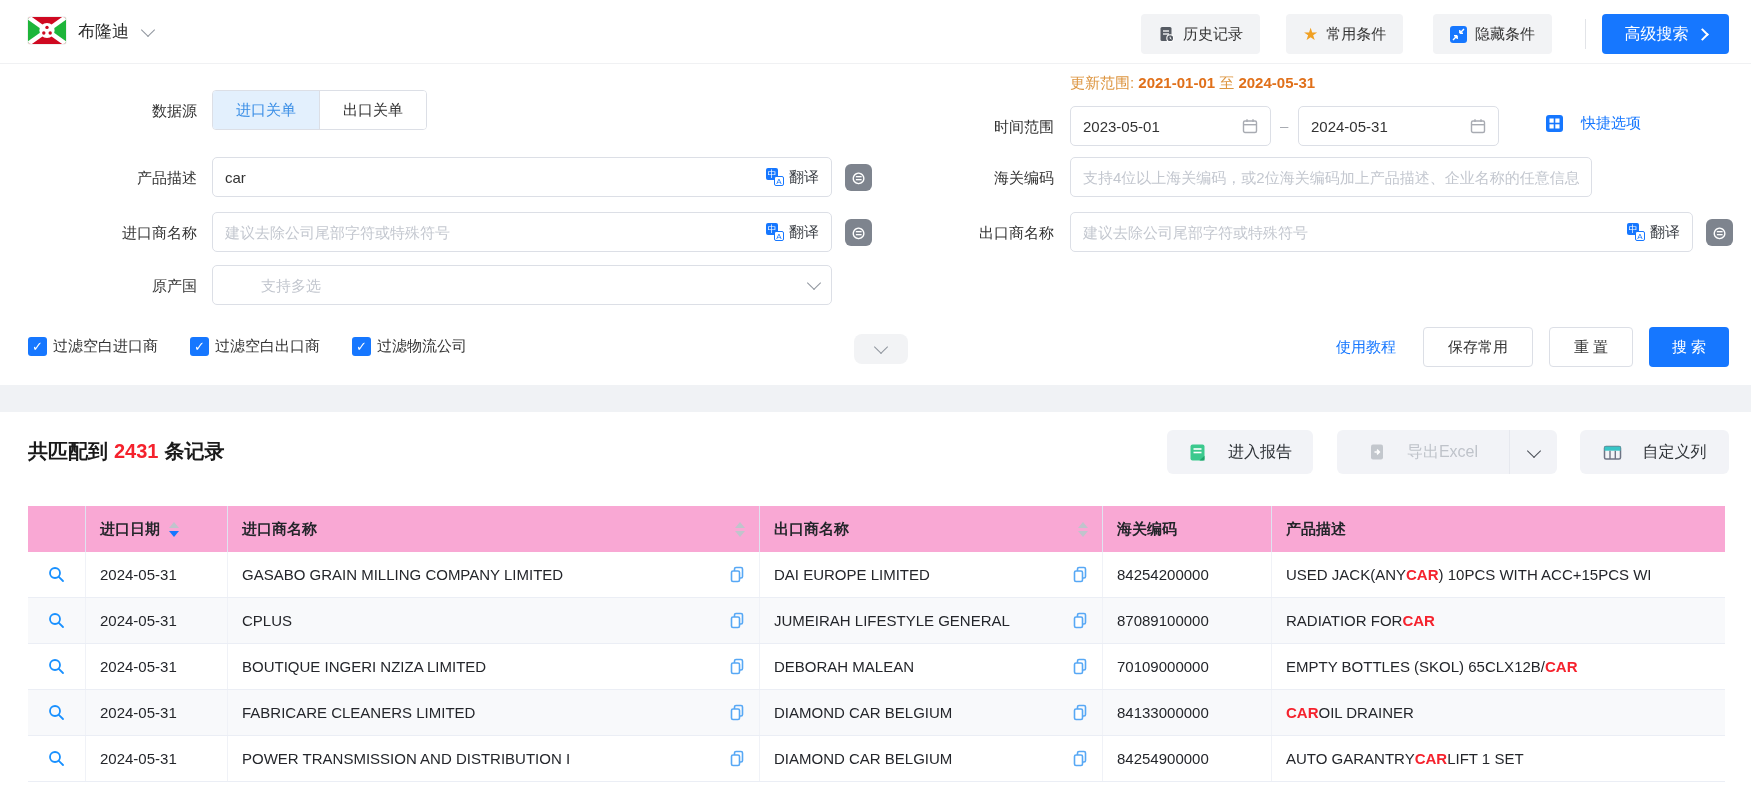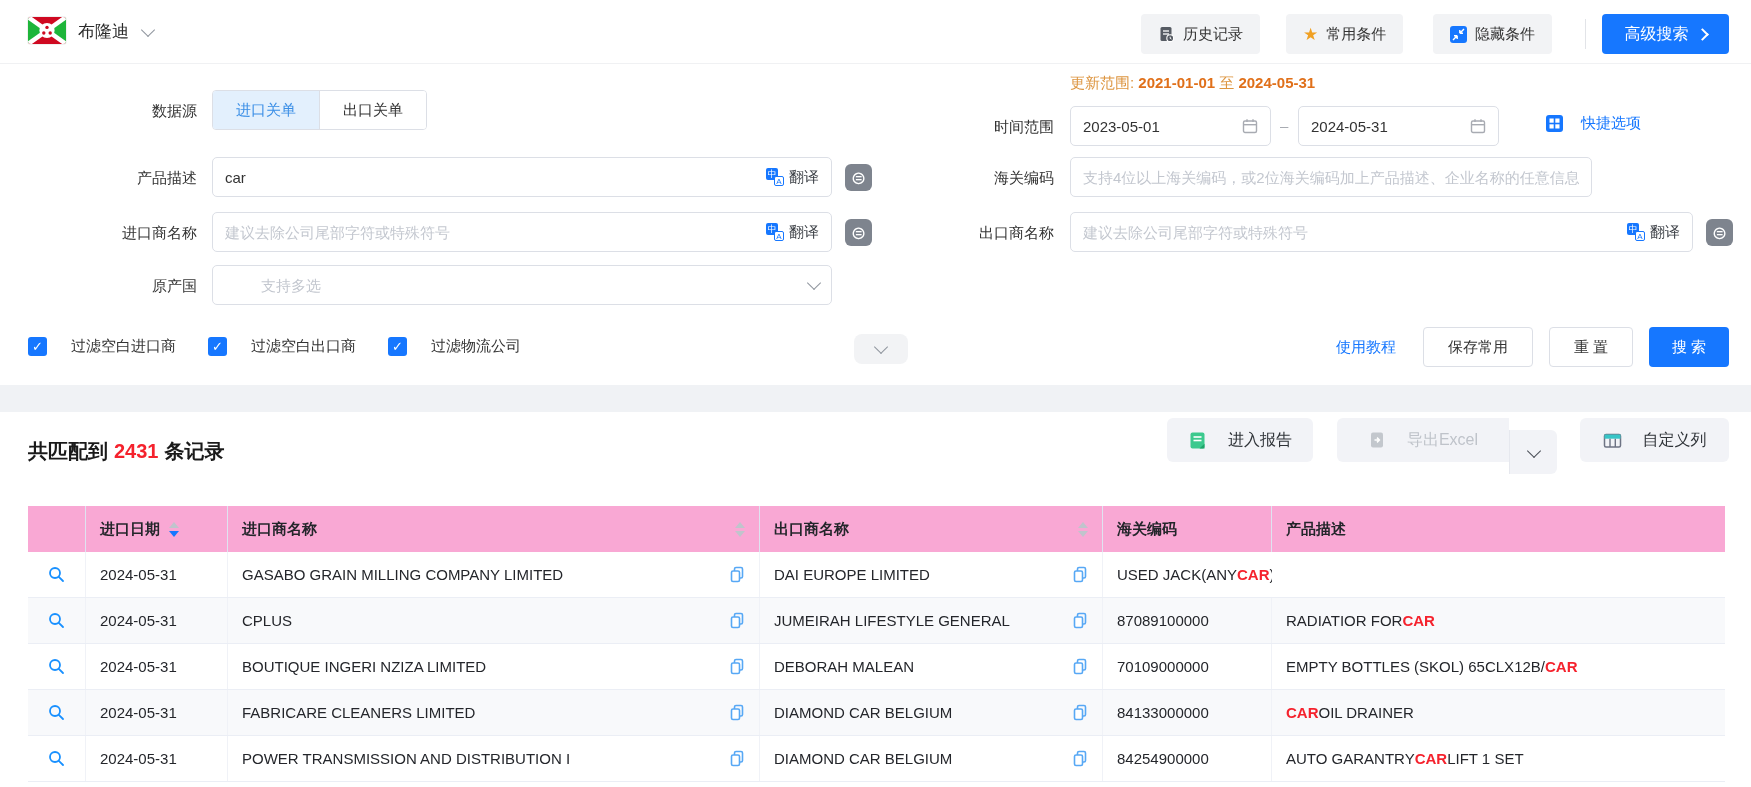--- a/index.html
+++ b/index.html
@@ -38,36 +38,36 @@
   .tr-zh{position:absolute;left:0;top:0;width:12px;height:12px;background:#1677ff;border-radius:2px;color:#fff;font-size:9px;line-height:12px;text-align:center;}
   .tr-en{position:absolute;right:0;bottom:0;width:10px;height:10px;background:#fff;border:1px solid #1677ff;border-radius:2px;color:#1677ff;font-size:8px;line-height:9px;text-align:center;box-sizing:border-box;}
   .tr-text{color:#3b3f45;font-size:15px;}
   .gray-icon{position:absolute;width:27px;height:27px;background:#7e848e;border-radius:6px;color:#fff;display:flex;align-items:center;justify-content:center;cursor:pointer;}
   .gray-icon::before{content:"⊜";font-size:18px;line-height:1;font-family:"DejaVu Sans",sans-serif;}
   .date-sep{position:absolute;left:1280px;top:117px;color:#a8abb2;}
   .quick-opt{position:absolute;left:1546px;top:114px;display:flex;align-items:center;gap:18px;color:#1677ff;cursor:pointer;font-size:15px;}
 
   
   .filter-row{position:absolute;left:28px;top:337px;display:flex;gap:32px;}
-  .cb{display:flex;align-items:center;gap:24px;cursor:pointer;}
+  .cb{display:flex;align-items:center;gap:6px;cursor:pointer;}
   .cbbox{width:19px;height:19px;border-radius:3px;background:#1677ff;position:relative;flex:none;}
   .cbbox::after{content:"✓";position:absolute;left:0;top:0;width:100%;height:100%;color:#fff;font-size:13px;line-height:19px;text-align:center;font-weight:700;}
   .collapse-pill{position:absolute;left:854px;top:334px;width:54px;height:30px;background:#f2f3f5;border-radius:8px;display:flex;align-items:center;justify-content:center;cursor:pointer;}
   .collapse-pill .chev{margin-top:-4px;}
 
   .link-tutorial{position:absolute;left:1336px;top:338px;color:#1677ff;cursor:pointer;}
   .btn-plain{position:absolute;top:327px;height:40px;background:#fff;border:1px solid #dcdfe6;border-radius:4px;display:flex;align-items:center;justify-content:center;font-size:15px;color:#333;cursor:pointer;box-sizing:border-box;}
   .btn-search{position:absolute;left:1649px;top:327px;width:80px;height:40px;background:#1677ff;color:#fff;border-radius:4px;display:flex;align-items:center;justify-content:center;font-size:15px;cursor:pointer;}
 
   .gray-band{position:absolute;left:0;top:385px;width:1751px;height:27px;background:#f0f2f5;}
 
   
   .summary{position:absolute;left:28px;top:438px;font-size:20px;font-weight:700;color:#1a1a1a;}
   .summary .cnt{color:#f5222d;padding:0 6px;}
-  .rs-btn{position:absolute;top:418px;height:44px;background:#f2f3f7;border-radius:6px;display:flex;align-items:center;justify-content:center;gap:21px;font-size:16px;color:#2f3338;cursor:pointer;box-sizing:border-box;}
+  .rs-btn{position:absolute;top:430px;height:44px;background:#f2f3f7;border-radius:6px;display:flex;align-items:center;justify-content:center;gap:21px;font-size:16px;color:#2f3338;cursor:pointer;box-sizing:border-box;}
   .rs-btn.disabled{color:#bfc3ca;cursor:default;}
   .export-chev{position:absolute;left:1509px;top:430px;width:47px;height:44px;background:#f2f3f7;border-radius:0 6px 6px 0;border-left:1px solid #e6e8ee;display:flex;align-items:center;justify-content:center;cursor:pointer;}
   .export-chev .chev{border-color:#4a4f57;margin-top:-3px;}
 
   
   .table{position:absolute;left:28px;top:506px;width:1697px;}
   .thead,.trow{display:grid;grid-template-columns:58px 142px 532px 343px 169px 1fr;}
   .thead{height:46px;background:#f9a8d4;}
   .th{display:flex;align-items:center;padding:0 14px;font-weight:700;color:#24262b;font-size:15px;border-right:1px solid #dfe3f0;box-sizing:border-box;gap:9px;}
   .th:last-child{border-right:none;}
@@ -345,20 +345,23 @@
         </svg>
       </div>
       <div class="td spread">
         <span class="cell-text">DAI EUROPE LIMITED</span>
         <svg width="16" height="17" viewBox="0 0 16 17">
           <rect x="5.5" y="1.5" width="8" height="10.5" rx="1.5" fill="none" stroke="#57a8f5" stroke-width="1.6"></rect>
           <rect x="2.5" y="5" width="8" height="10.5" rx="1.5" fill="#fff" stroke="#57a8f5" stroke-width="1.6"></rect>
         </svg>
       </div>
       <div class="td">
+            <span>84254200000</span>
+          </div>
+      <div class="td">
             <span>USED JACK(ANY </span>
             <span class="hl">CAR</span>
             <span>) 10PCS WITH ACC+15PCS WI</span>
           </div>
     </div>
 
     <div class="trow">
       <div class="td center">
         <svg width="17" height="17" viewBox="0 0 17 17">
           <circle cx="7" cy="7" r="5" fill="none" stroke="#1890ff" stroke-width="1.8"></circle>

